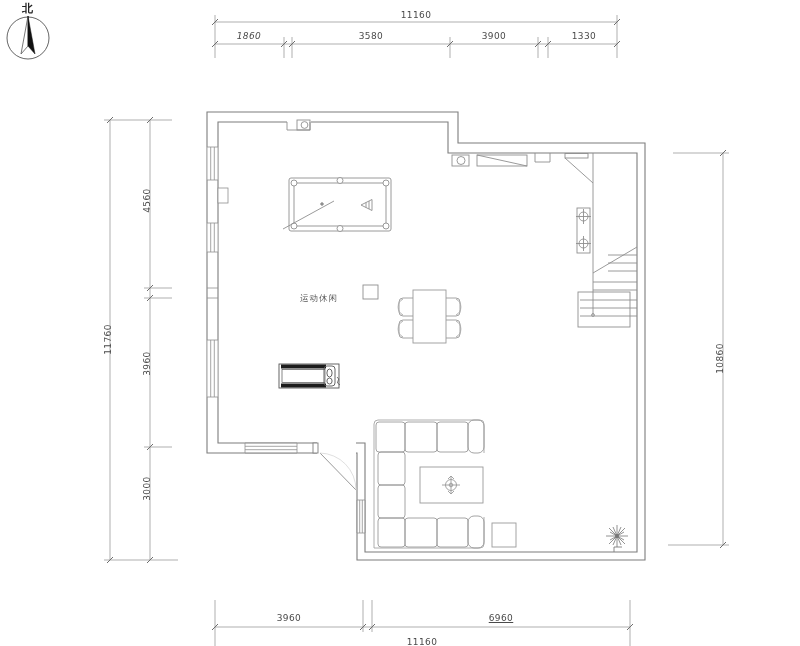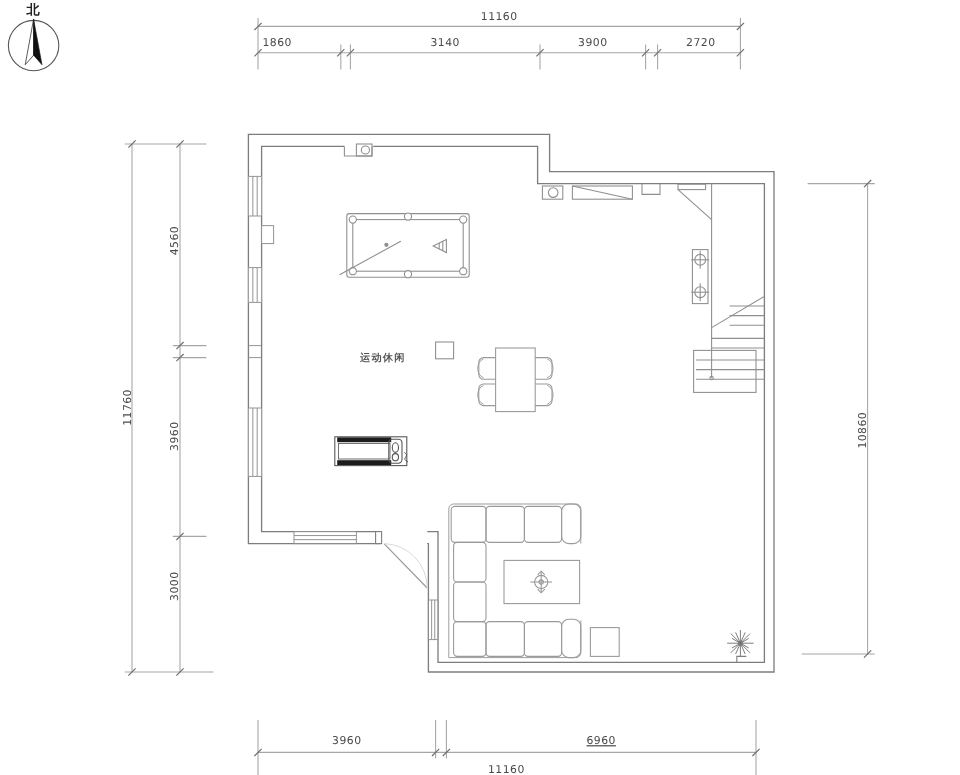--- a/index.html
+++ b/index.html
@@ -3,21 +3,21 @@
 <meta charset="utf-8">
 <style>
   html,body{margin:0;padding:0;background:#ffffff;}
   #canvas{position:relative;width:800px;height:646px;background:#ffffff;overflow:hidden;
           font-family:"DejaVu Sans",sans-serif;}
   svg{position:absolute;left:0;top:0;}
   .dim{position:absolute;width:56px;font-size:9px;line-height:11px;color:#4a4a4a;
        text-align:center;letter-spacing:.4px;white-space:nowrap;}
   .vdim{transform:rotate(-90deg);}
   .room-label{position:absolute;left:300px;top:293px;font-size:8.5px;color:#565656;
-              letter-spacing:1px;white-space:nowrap;font-weight:bold;}
+              letter-spacing:1px;white-space:nowrap;}
   .north-label{position:absolute;left:22px;top:1px;font-size:11px;color:#222;font-weight:bold;}
   .logo{position:absolute;left:701px;top:613px;width:98px;height:33px;}
   .logo-main{position:absolute;left:0;top:2px;font-size:24px;font-weight:bold;
              letter-spacing:-1.5px;color:#7cb426;line-height:28px;}
   .logo-jdot{position:absolute;left:3px;top:7px;width:5px;height:5px;border-radius:50%;
              background:#f08300;}
   .logo-cn{position:absolute;left:62px;top:3px;font-size:10px;font-weight:bold;color:#f08300;
            letter-spacing:.5px;white-space:nowrap;}
   .logo-com{position:absolute;left:62px;top:15px;font-size:12px;font-weight:bold;color:#f08300;}
 </style>
@@ -263,24 +263,24 @@
       <circle cx="28" cy="38" r="21" fill="none" stroke="#555555" stroke-width="0.9"></circle>
       <polygon points="28,16 21,54 28,46" fill="#ffffff" stroke="#555555" stroke-width="0.8"></polygon>
       <polygon points="28,16 35,54 28,46" fill="#111111" stroke="#111111" stroke-width="0.5"></polygon>
     </g>
   </svg>
 
   <div class="north-label">北</div>
   <div class="room-label">运动休闲</div>
 
   <div class="dim" style="left:388px;top:10px;">11160</div>
-  <div class="dim" style="left:203px;top:31px;">1860</div>
-  <div class="dim" style="left:343px;top:31px;">3140</div>
+  <div class="dim" style="left:221px;top:31px;font-style:italic;">1860</div>
+  <div class="dim" style="left:343px;top:31px;">3580</div>
   <div class="dim" style="left:466px;top:31px;">3900</div>
-  <div class="dim" style="left:556px;top:31px;">2720</div>
+  <div class="dim" style="left:556px;top:31px;">1330</div>
 
   <div class="dim vdim" style="left:80px;top:334px;">11760</div>
   <div class="dim vdim" style="left:119px;top:195px;">4560</div>
   <div class="dim vdim" style="left:119px;top:358px;">3960</div>
   <div class="dim vdim" style="left:119px;top:483px;">3000</div>
 
   <div class="dim vdim" style="left:692px;top:353px;">10860</div>
 
   <div class="dim" style="left:261px;top:613px;">3960</div>
   <div class="dim" style="left:473px;top:613px;text-decoration:underline;">6960</div>

